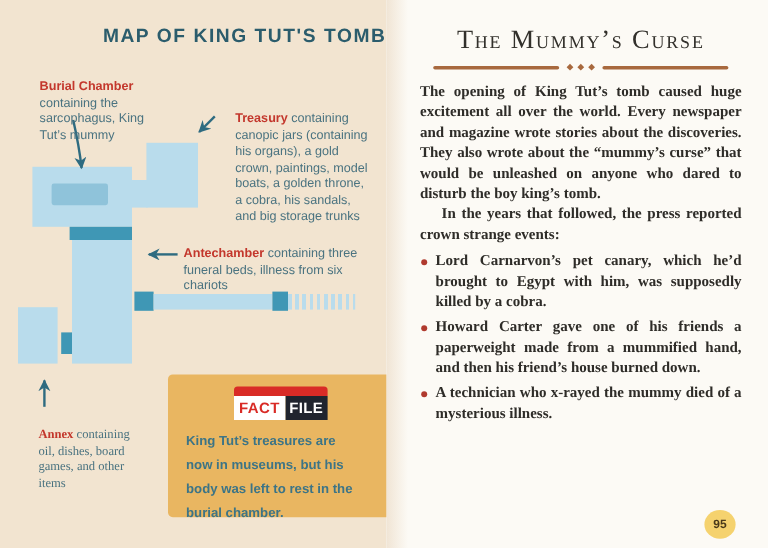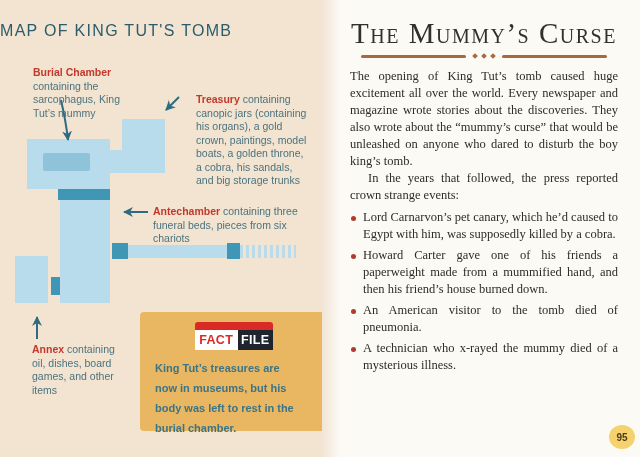--- a/index.html
+++ b/index.html
@@ -11,22 +11,22 @@
     --title-dark:#32302b; --body-text:#2e2c28; --divider-brown:#a8693e;
     --bullet-red:#b03a2e; --badge-bg:#f5d26e; --badge-text:#4a3a1a;
   }
   *{margin:0;padding:0;box-sizing:border-box;}
   html,body{width:640px;height:457px;overflow:hidden;}
   body{font-family:"Liberation Sans",sans-serif;}
   .spread{position:relative;width:640px;height:457px;display:flex;}
 
   
   .page-left{position:relative;width:322px;height:457px;background:var(--page-left-bg);flex:0 0 auto;}
-  .map-title{position:absolute;top:22px;left:0;width:322px;text-align:left;
-    font-size:16px;font-weight:normal;letter-spacing:1.3px;color:var(--map-title);}
+  .map-title{position:absolute;top:22px;left:0;width:322px;text-align:right;
+    font-size:16px;font-weight:bold;letter-spacing:1.3px;color:var(--map-title);}
   .room{position:absolute;background:var(--room-blue);}
   .door{position:absolute;background:var(--doorway-teal);}
   .sarcophagus{position:absolute;background:var(--sarcophagus-blue);border-radius:2px;}
   .stairs{position:absolute;background:repeating-linear-gradient(90deg,var(--room-blue) 0 3px,transparent 3px 6px);}
   .map-svg{position:absolute;left:0;top:0;width:322px;height:457px;pointer-events:none;}
   .map-label{position:absolute;font-size:10.5px;line-height:13.5px;color:var(--label-text);font-weight:500;}
   .map-label .lead{color:var(--label-red);font-weight:bold;}
 
   .fact-file{position:absolute;left:140px;top:312px;width:187px;height:119px;
     background:var(--fact-box-bg);border-radius:4px;}
@@ -37,33 +37,33 @@
   .ff-fact{flex:1.25;background:var(--fact-white);color:var(--fact-red);display:flex;align-items:center;justify-content:center;}
   .ff-file{flex:1;background:var(--fact-dark);color:var(--fact-white);display:flex;align-items:center;justify-content:center;}
   .ff-text{position:absolute;left:15px;top:46px;width:140px;font-size:11px;line-height:20px;color:var(--fact-text);font-weight:700;}
 
   
   .page-right{position:relative;width:318px;height:457px;background:var(--page-right-bg);
     padding:16px 22px 0 28px;flex:0 0 auto;}
   .page-right::before{content:"";position:absolute;left:0;top:0;width:18px;height:457px;
     background:linear-gradient(90deg,var(--spine),rgba(231,211,186,0));opacity:.55;pointer-events:none;}
   .chapter-title{font-family:"Liberation Serif",serif;font-variant:small-caps;font-weight:normal;
-    font-size:29px;letter-spacing:1.5px;color:var(--title-dark);text-align:center;line-height:34px;}
+    font-size:22px;letter-spacing:1.5px;color:var(--title-dark);text-align:center;line-height:34px;}
   .divider{display:flex;align-items:center;justify-content:center;gap:7px;margin:4px 4px 10px 4px;}
   .d-line{height:3px;border-radius:2px;background:var(--divider-brown);flex:1;max-width:105px;}
   .d-dots{display:flex;gap:5px;}
   .d-dots i{width:4px;height:4px;background:var(--divider-brown);transform:rotate(45deg);display:block;}
   .body-copy{font-family:"Liberation Serif",serif;font-size:12.5px;line-height:17px;
-    color:var(--body-text);text-align:justify;}
+    color:var(--body-text);text-align:justify;font-weight:bold;}
   .para.indent{text-indent:18px;}
   .bullets{list-style:none;margin-top:5px;}
   .bullets li{position:relative;padding-left:13px;margin-bottom:4px;text-align:justify;}
   .bullets li::before{content:"";position:absolute;left:1px;top:6.5px;width:5px;height:5px;
     border-radius:50%;background:var(--bullet-red);}
-  .page-badge{position:absolute;right:5px;bottom:8px;width:26px;height:24px;border-radius:50%;
+  .page-badge{position:absolute;right:27px;bottom:8px;width:26px;height:24px;border-radius:50%;
     background:var(--badge-bg);display:flex;align-items:center;justify-content:center;
     font-size:10px;font-weight:bold;color:var(--badge-text);font-family:"Liberation Sans",sans-serif;text-align:center;}
 </style>
 </head>
 <body>
 
 <div class="spread">
 
   <div class="page-left">
     <h1 class="map-title">MAP OF KING TUT'S TOMB</h1>
@@ -96,23 +96,23 @@
     <div class="map-label" style="left:196px;top:93px;width:116px;">
       <span class="lead">Treasury</span>
       <span>containing canopic jars (containing his organs), a gold crown, paintings, model boats, a golden throne, a cobra, his sandals, and big storage trunks</span>
     </div>
     <div class="map-label" style="left:33px;top:66px;width:98px;">
       <span class="lead">Burial Chamber</span>
       <span>containing the sarcophagus, King Tut’s mummy</span>
     </div>
     <div class="map-label" style="left:153px;top:205px;width:158px;">
       <span class="lead">Antechamber</span>
-      <span>containing three funeral beds, pieces from six chariots</span>
+      <span>containing three funeral beds, illness from six chariots</span>
     </div>
-    <div class="map-label" style="left:32px;top:343px;width:92px;">
+    <div class="map-label" style="left:32px;top:356px;width:92px;font-family:Liberation Serif, serif;">
       <span class="lead">Annex</span>
       <span>containing oil, dishes, board games, and other items</span>
     </div>
 
     <div class="fact-file">
       <div class="ff-badge">
         <div class="ff-strip"></div>
         <div class="ff-row">
           <span class="ff-fact">FACT</span>
           <span class="ff-file">FILE</span>
@@ -130,23 +130,22 @@
           <i></i>
           <i></i>
           <i></i>
         </span>
       <span class="d-line"></span>
     </div>
     <div class="body-copy">
       <p class="para">The opening of King Tut’s tomb caused huge excitement all over the world. Every newspaper and magazine wrote stories about the discoveries. They also wrote about the “mummy’s curse” that would be unleashed on anyone who dared to disturb the boy king’s tomb.</p>
       <p class="para indent">In the years that followed, the press reported crown strange events:</p>
       <ul class="bullets">
-        <li>Lord Carnarvon’s pet canary, which he’d caused to Egypt with him, was supposedly killed by a cobra.</li>
+        <li>Lord Carnarvon’s pet canary, which he’d brought to Egypt with him, was supposedly killed by a cobra.</li>
         <li>Howard Carter gave one of his friends a paperweight made from a mummified hand, and then his friend’s house burned down.</li>
-        <li>An American visitor to the tomb died of pneumonia.</li>
         <li>A technician who x-rayed the mummy died of a mysterious illness.</li>
       </ul>
     </div>
     <div class="page-badge">
       <span>95</span>
     </div>
   </div>
 
 </div>
 

